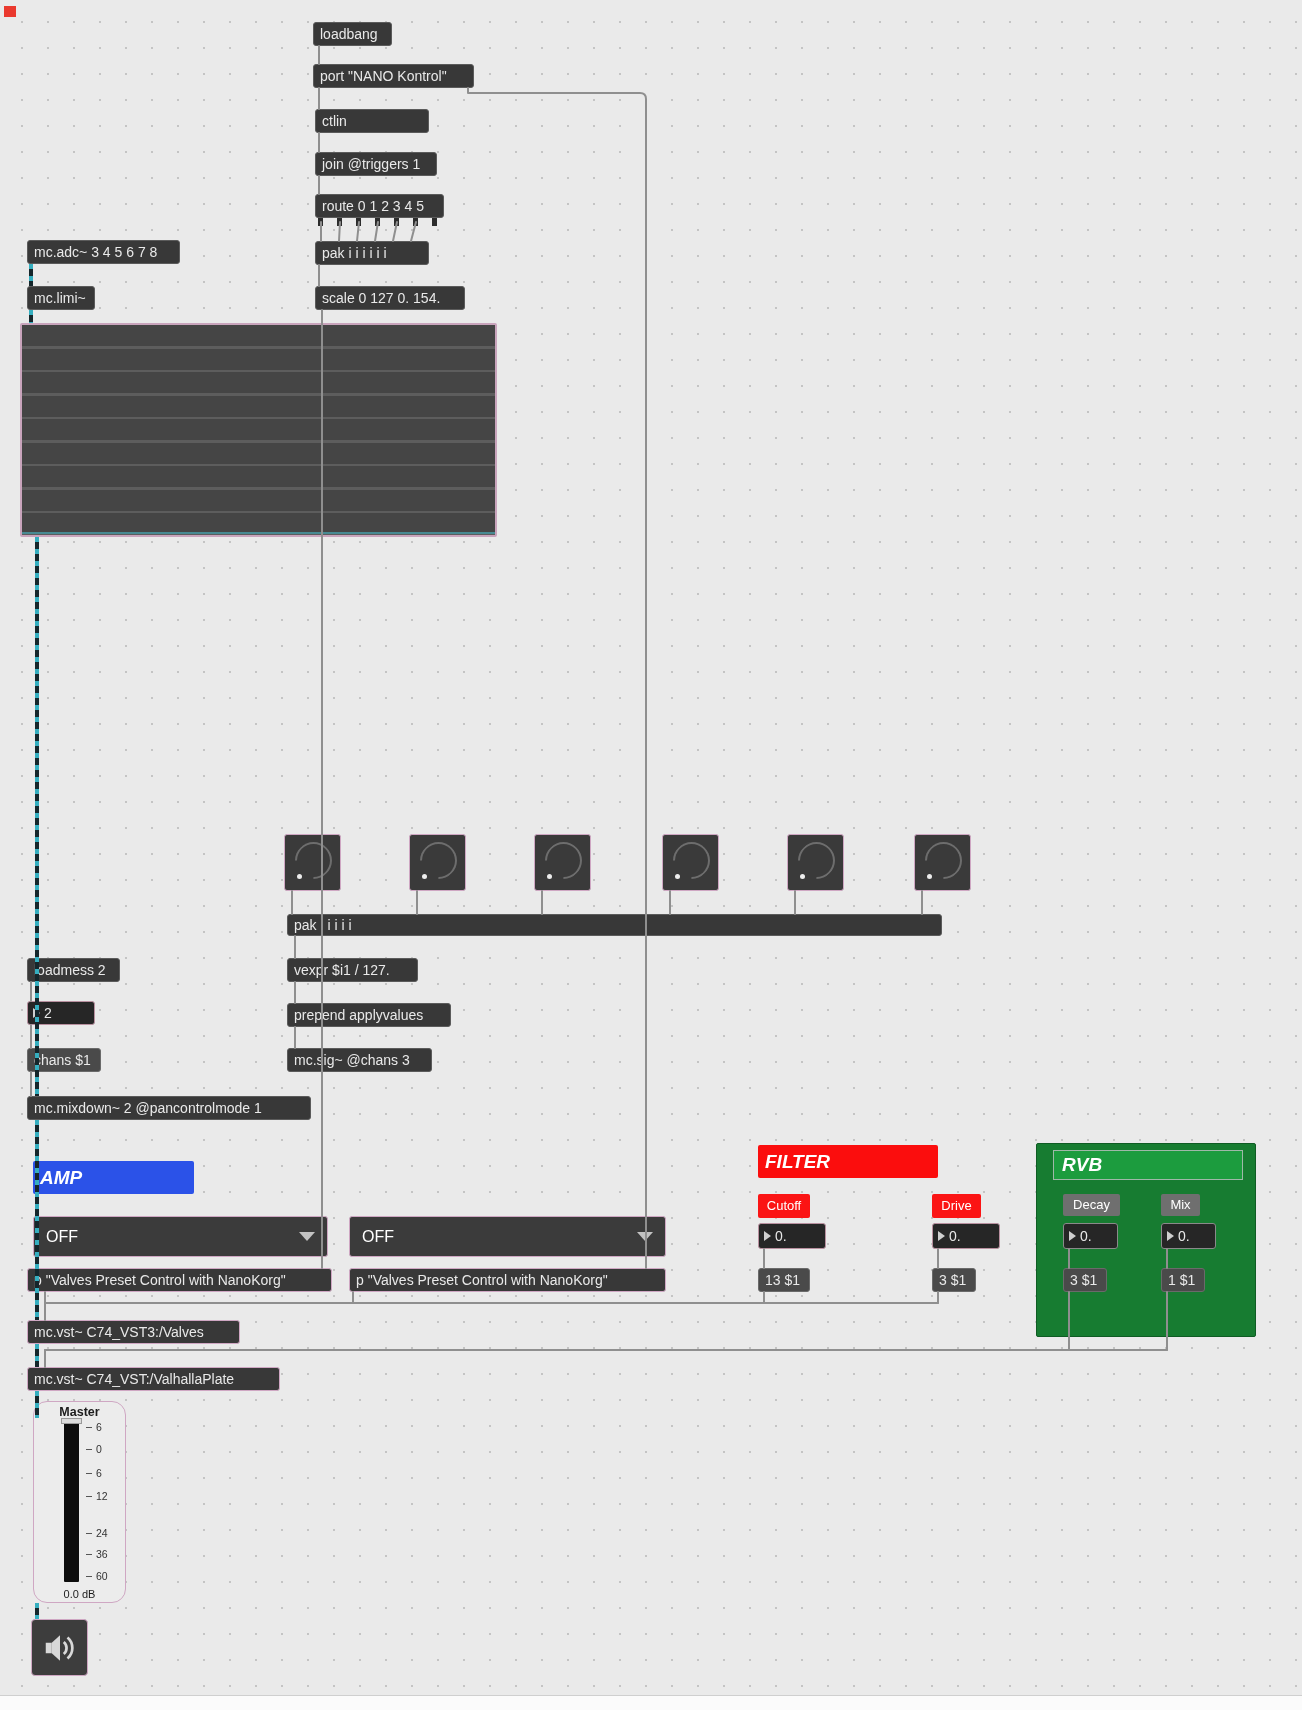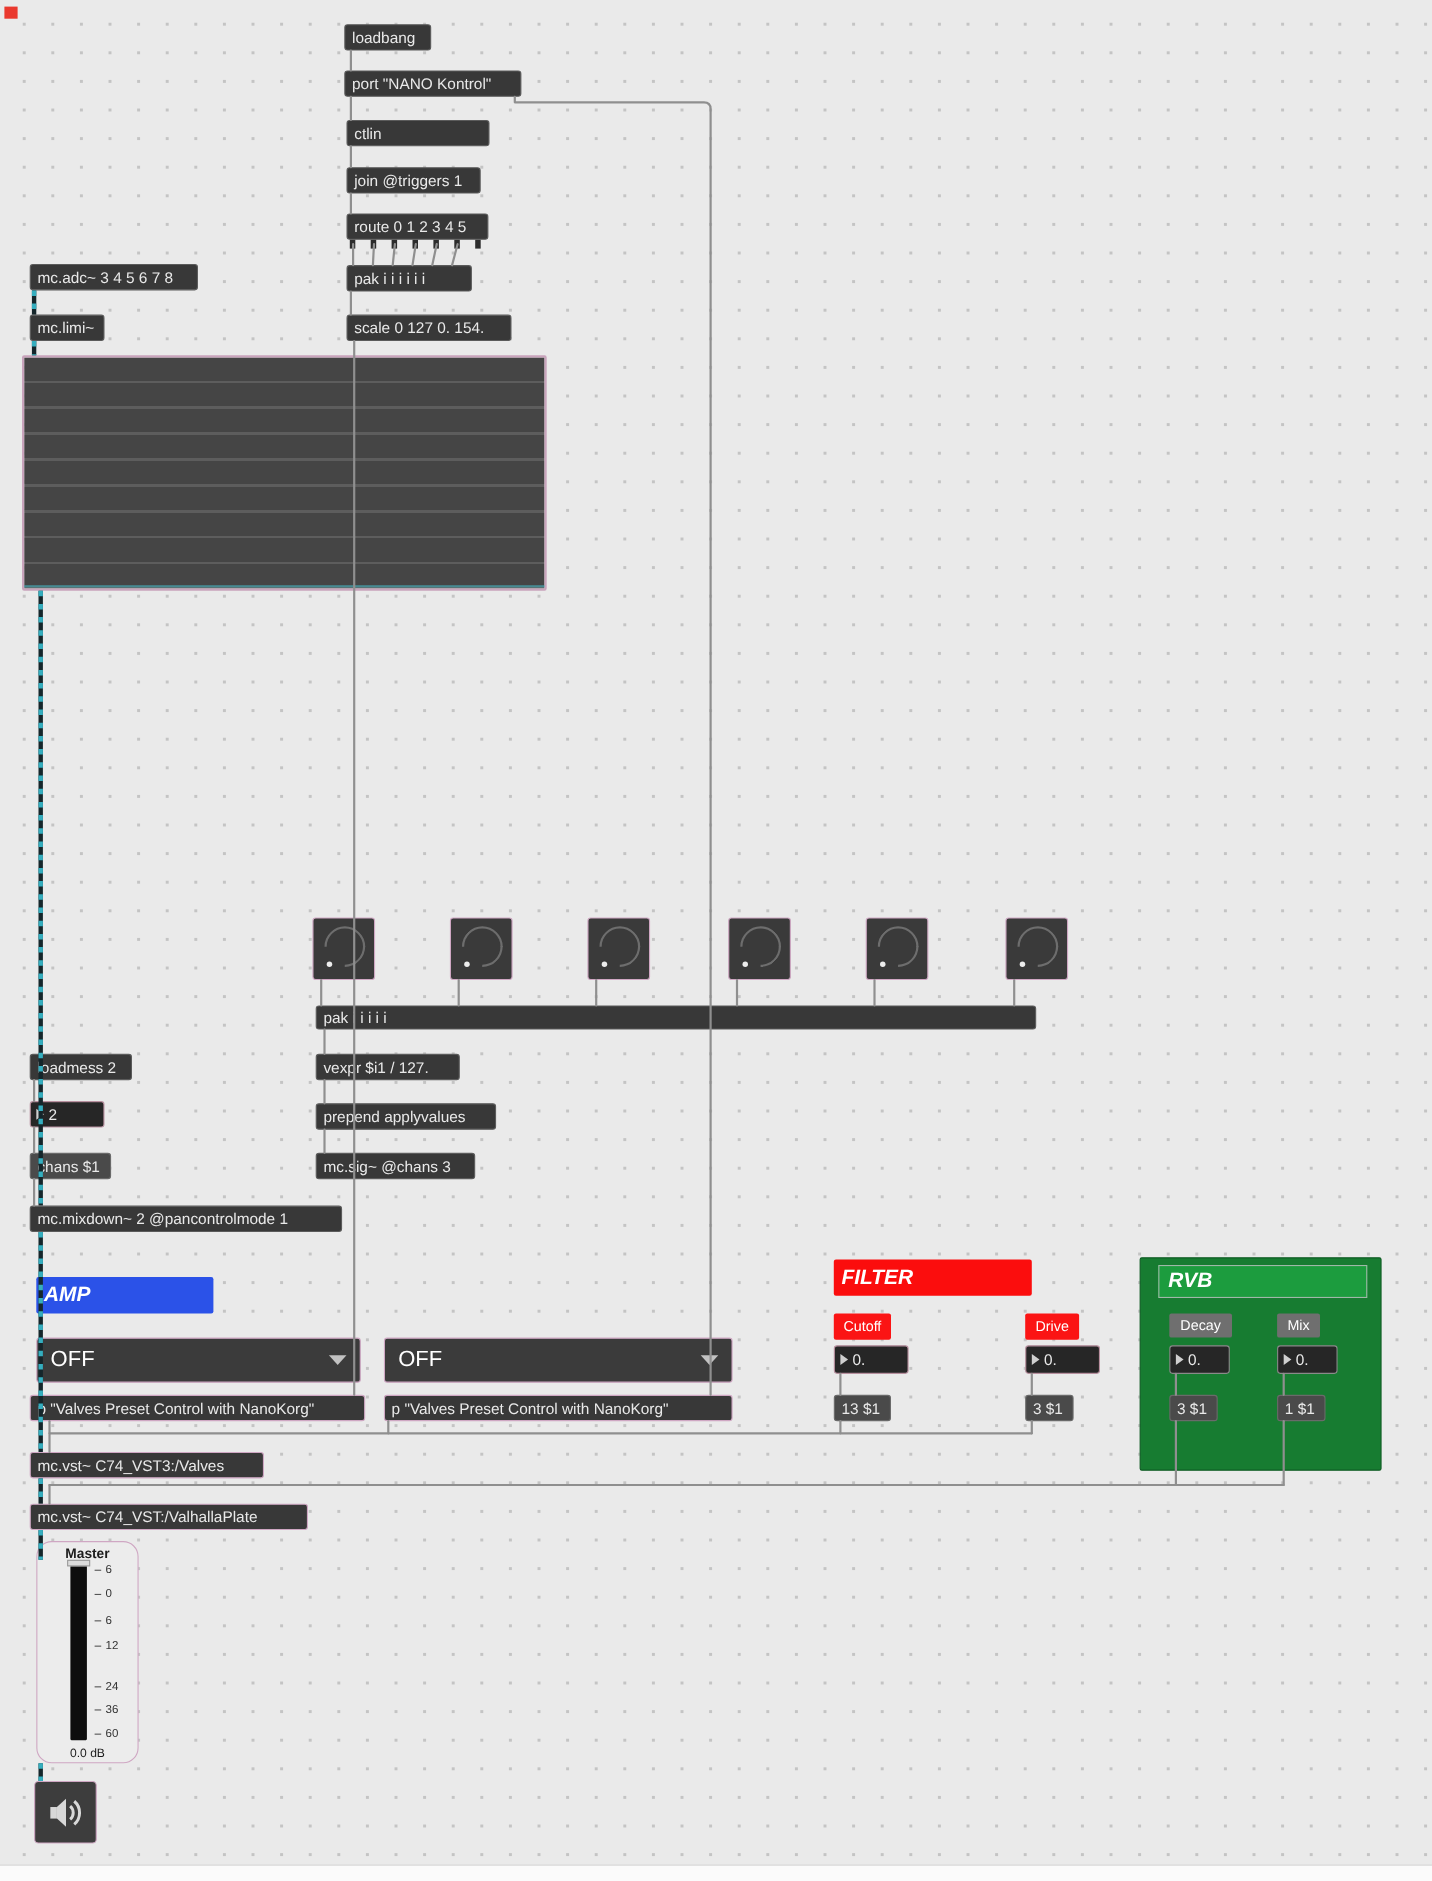--- a/index.html
+++ b/index.html
@@ -27,21 +27,21 @@
     position:absolute;box-sizing:border-box;color:#fff;font-weight:bold;font-style:italic;
     font-size:19px;padding:0 7px;border-radius:2px;
   }
   .tag{
     position:absolute;box-sizing:border-box;color:#fff;font-size:13px;text-align:center;
     border-radius:2px;overflow:hidden;
   }
   .menu{
     position:absolute;height:41px;box-sizing:border-box;display:flex;align-items:center;
     background:#3b3b3b;color:#fff;border:1px solid #cfa7c3;border-radius:3px;
-    font-size:20px;padding:0 12px;justify-content:space-between;
+    font-size:16px;padding:0 12px;justify-content:space-between;
   }
   .menu-arrow{width:0;height:0;border-left:8px solid transparent;border-right:8px solid transparent;border-top:9px solid #c2c2c2;}
   .dial{
     position:absolute;width:57px;height:57px;box-sizing:border-box;
     background:#3a3a3a;border:1px solid #cfa7c3;border-radius:3px;
   }
   .dial::before{
     content:"";position:absolute;left:10px;top:7px;width:33px;height:33px;
     border:2.5px solid #6d6d6d;border-radius:50%;border-bottom-color:transparent;
     transform:rotate(45deg);
@@ -83,21 +83,21 @@
 </style>
 </head>
 <body>
 
 <div class="canvas">
 
   <div class="corner"></div>
 
   <div class="obj" style="left:313px;top:22px;width:79px;">loadbang</div>
   <div class="obj" style="left:313px;top:64px;width:161px;">port "NANO Kontrol"</div>
-  <div class="obj" style="left:315px;top:109px;width:130px;">ctlin</div>
+  <div class="obj" style="left:315px;top:109px;width:114px;">ctlin</div>
   <div class="obj" style="left:315px;top:152px;width:122px;">join @triggers 1</div>
   <div class="obj" style="left:315px;top:194px;width:129px;">route 0 1 2 3 4 5</div>
   <div class="obj" style="left:315px;top:241px;width:114px;">pak i i i i i i</div>
   <div class="obj" style="left:315px;top:286px;width:150px;">scale 0 127 0. 154.</div>
 
   <div class="obj" style="left:27px;top:240px;width:153px;">mc.adc~ 3 4 5 6 7 8</div>
   <div class="obj" style="left:27px;top:286px;width:68px;">mc.limi~</div>
 
   <div class="bigGain">
     <div class="minline"></div>

